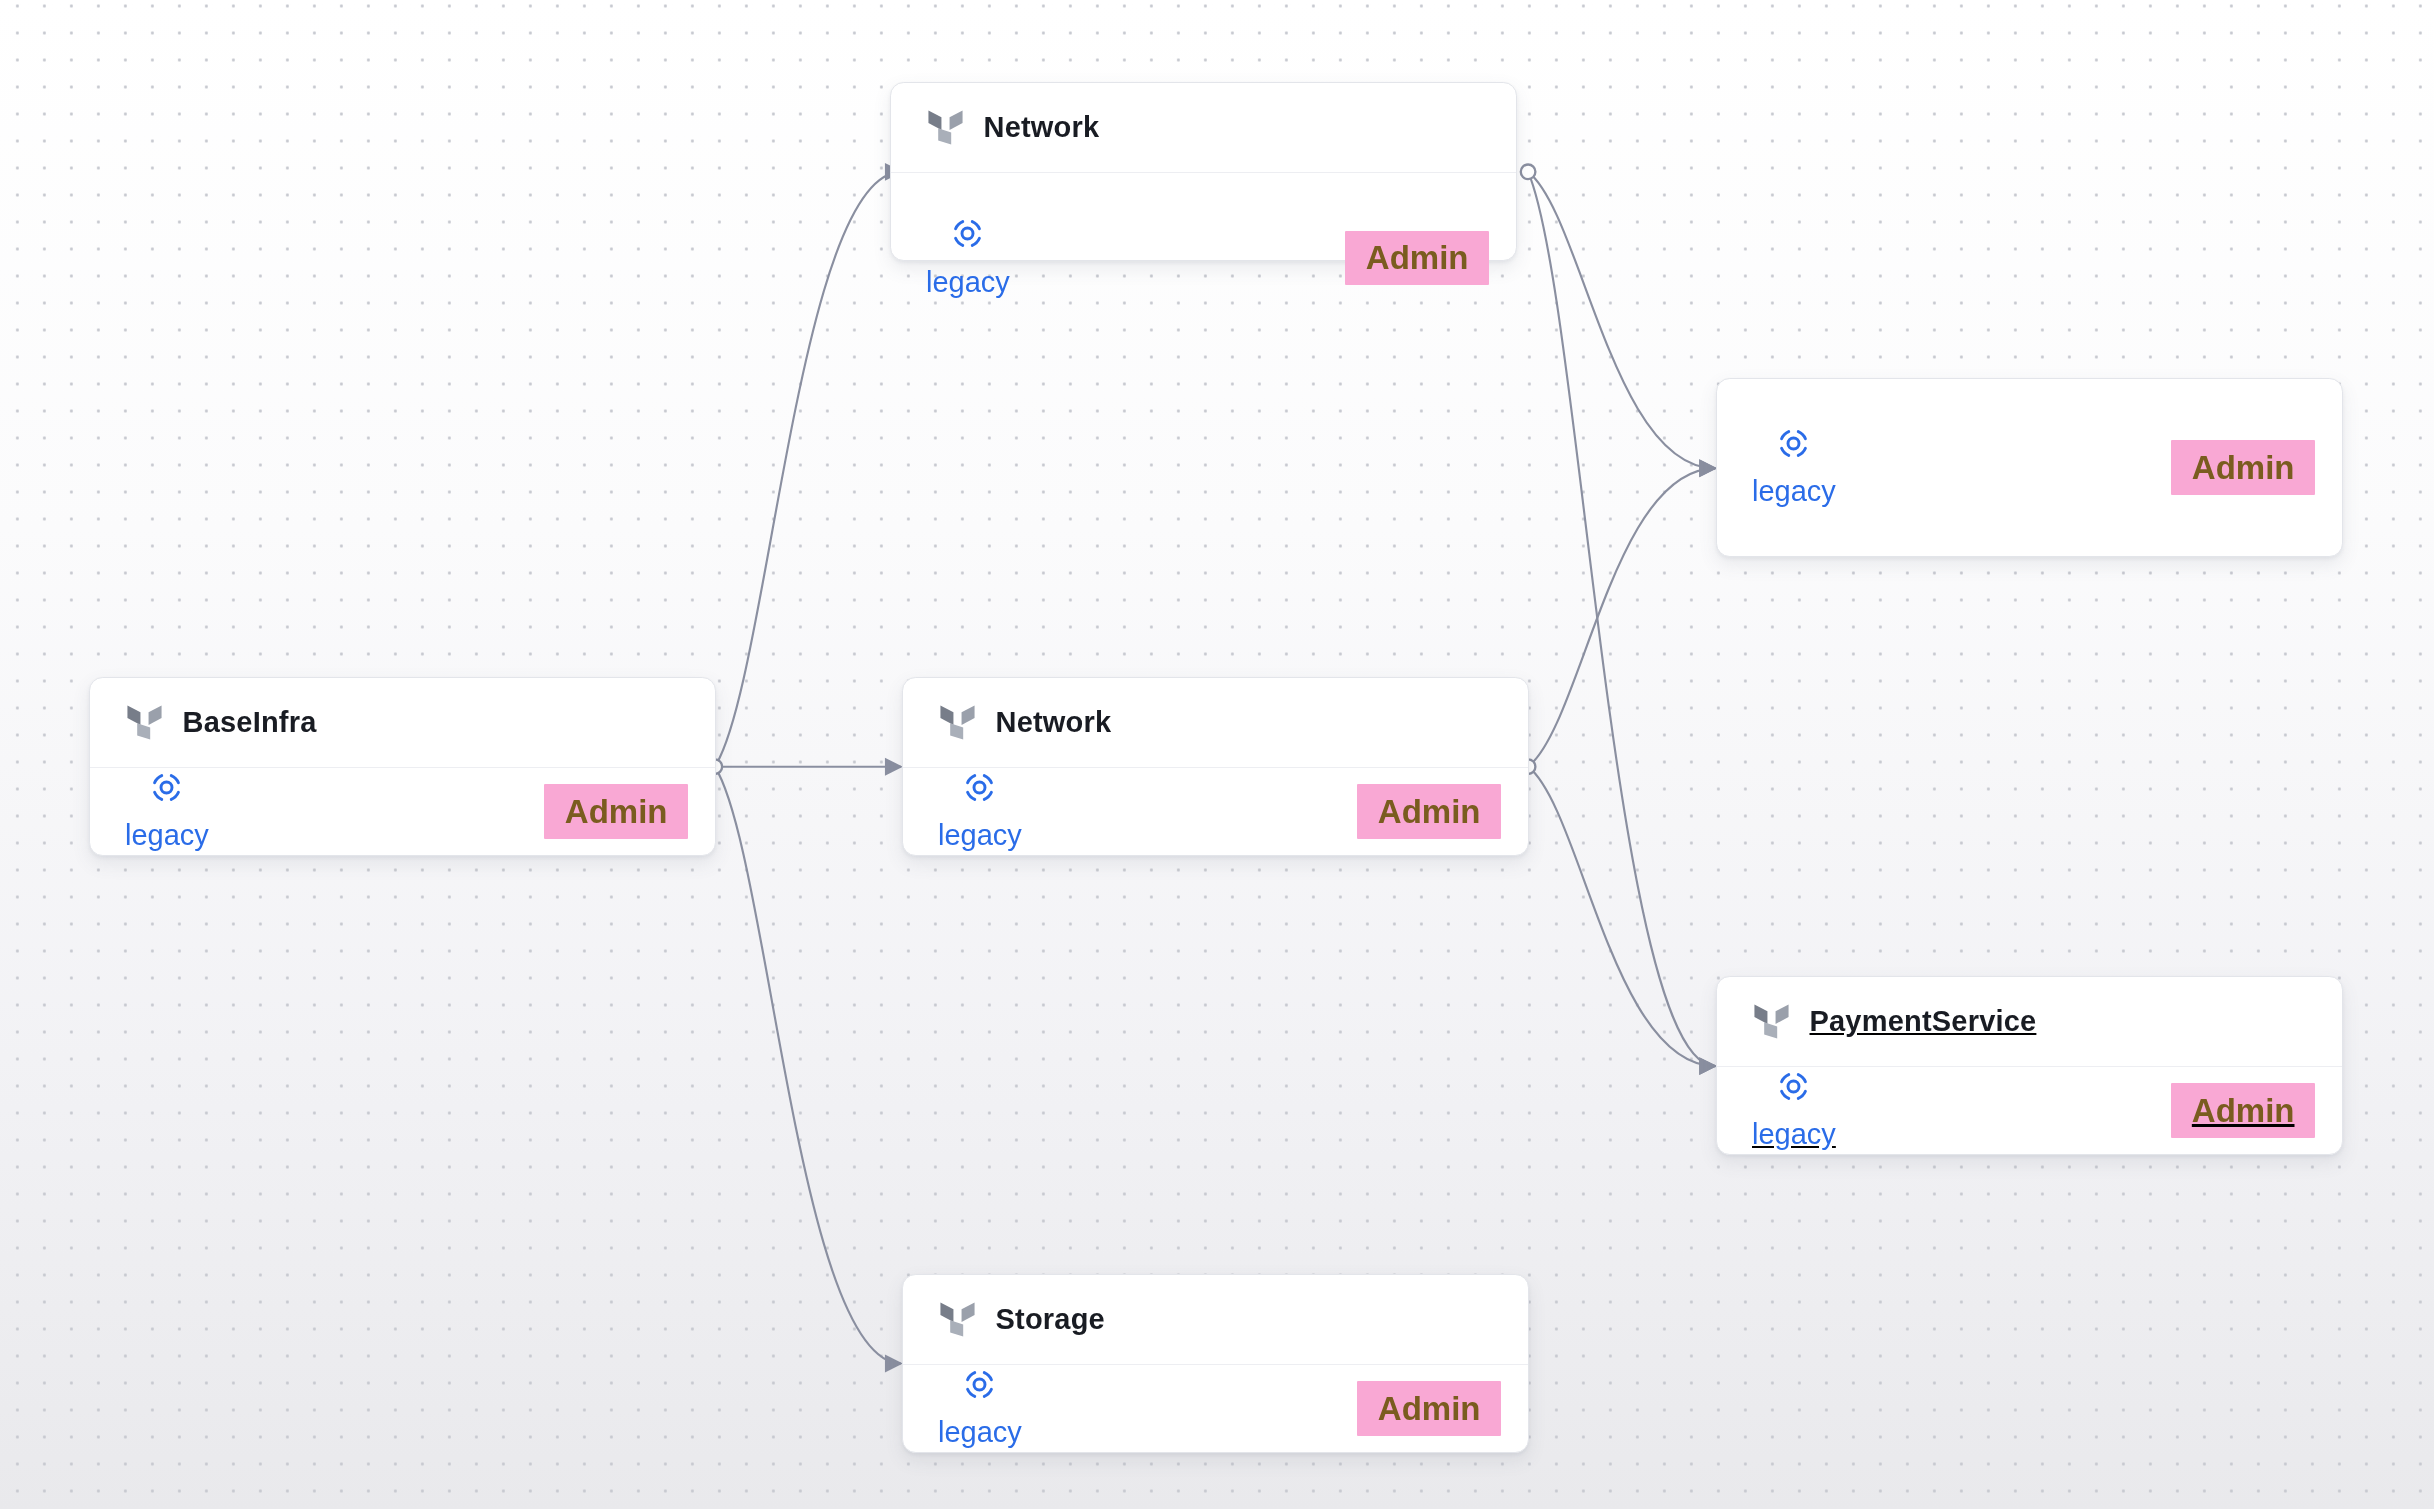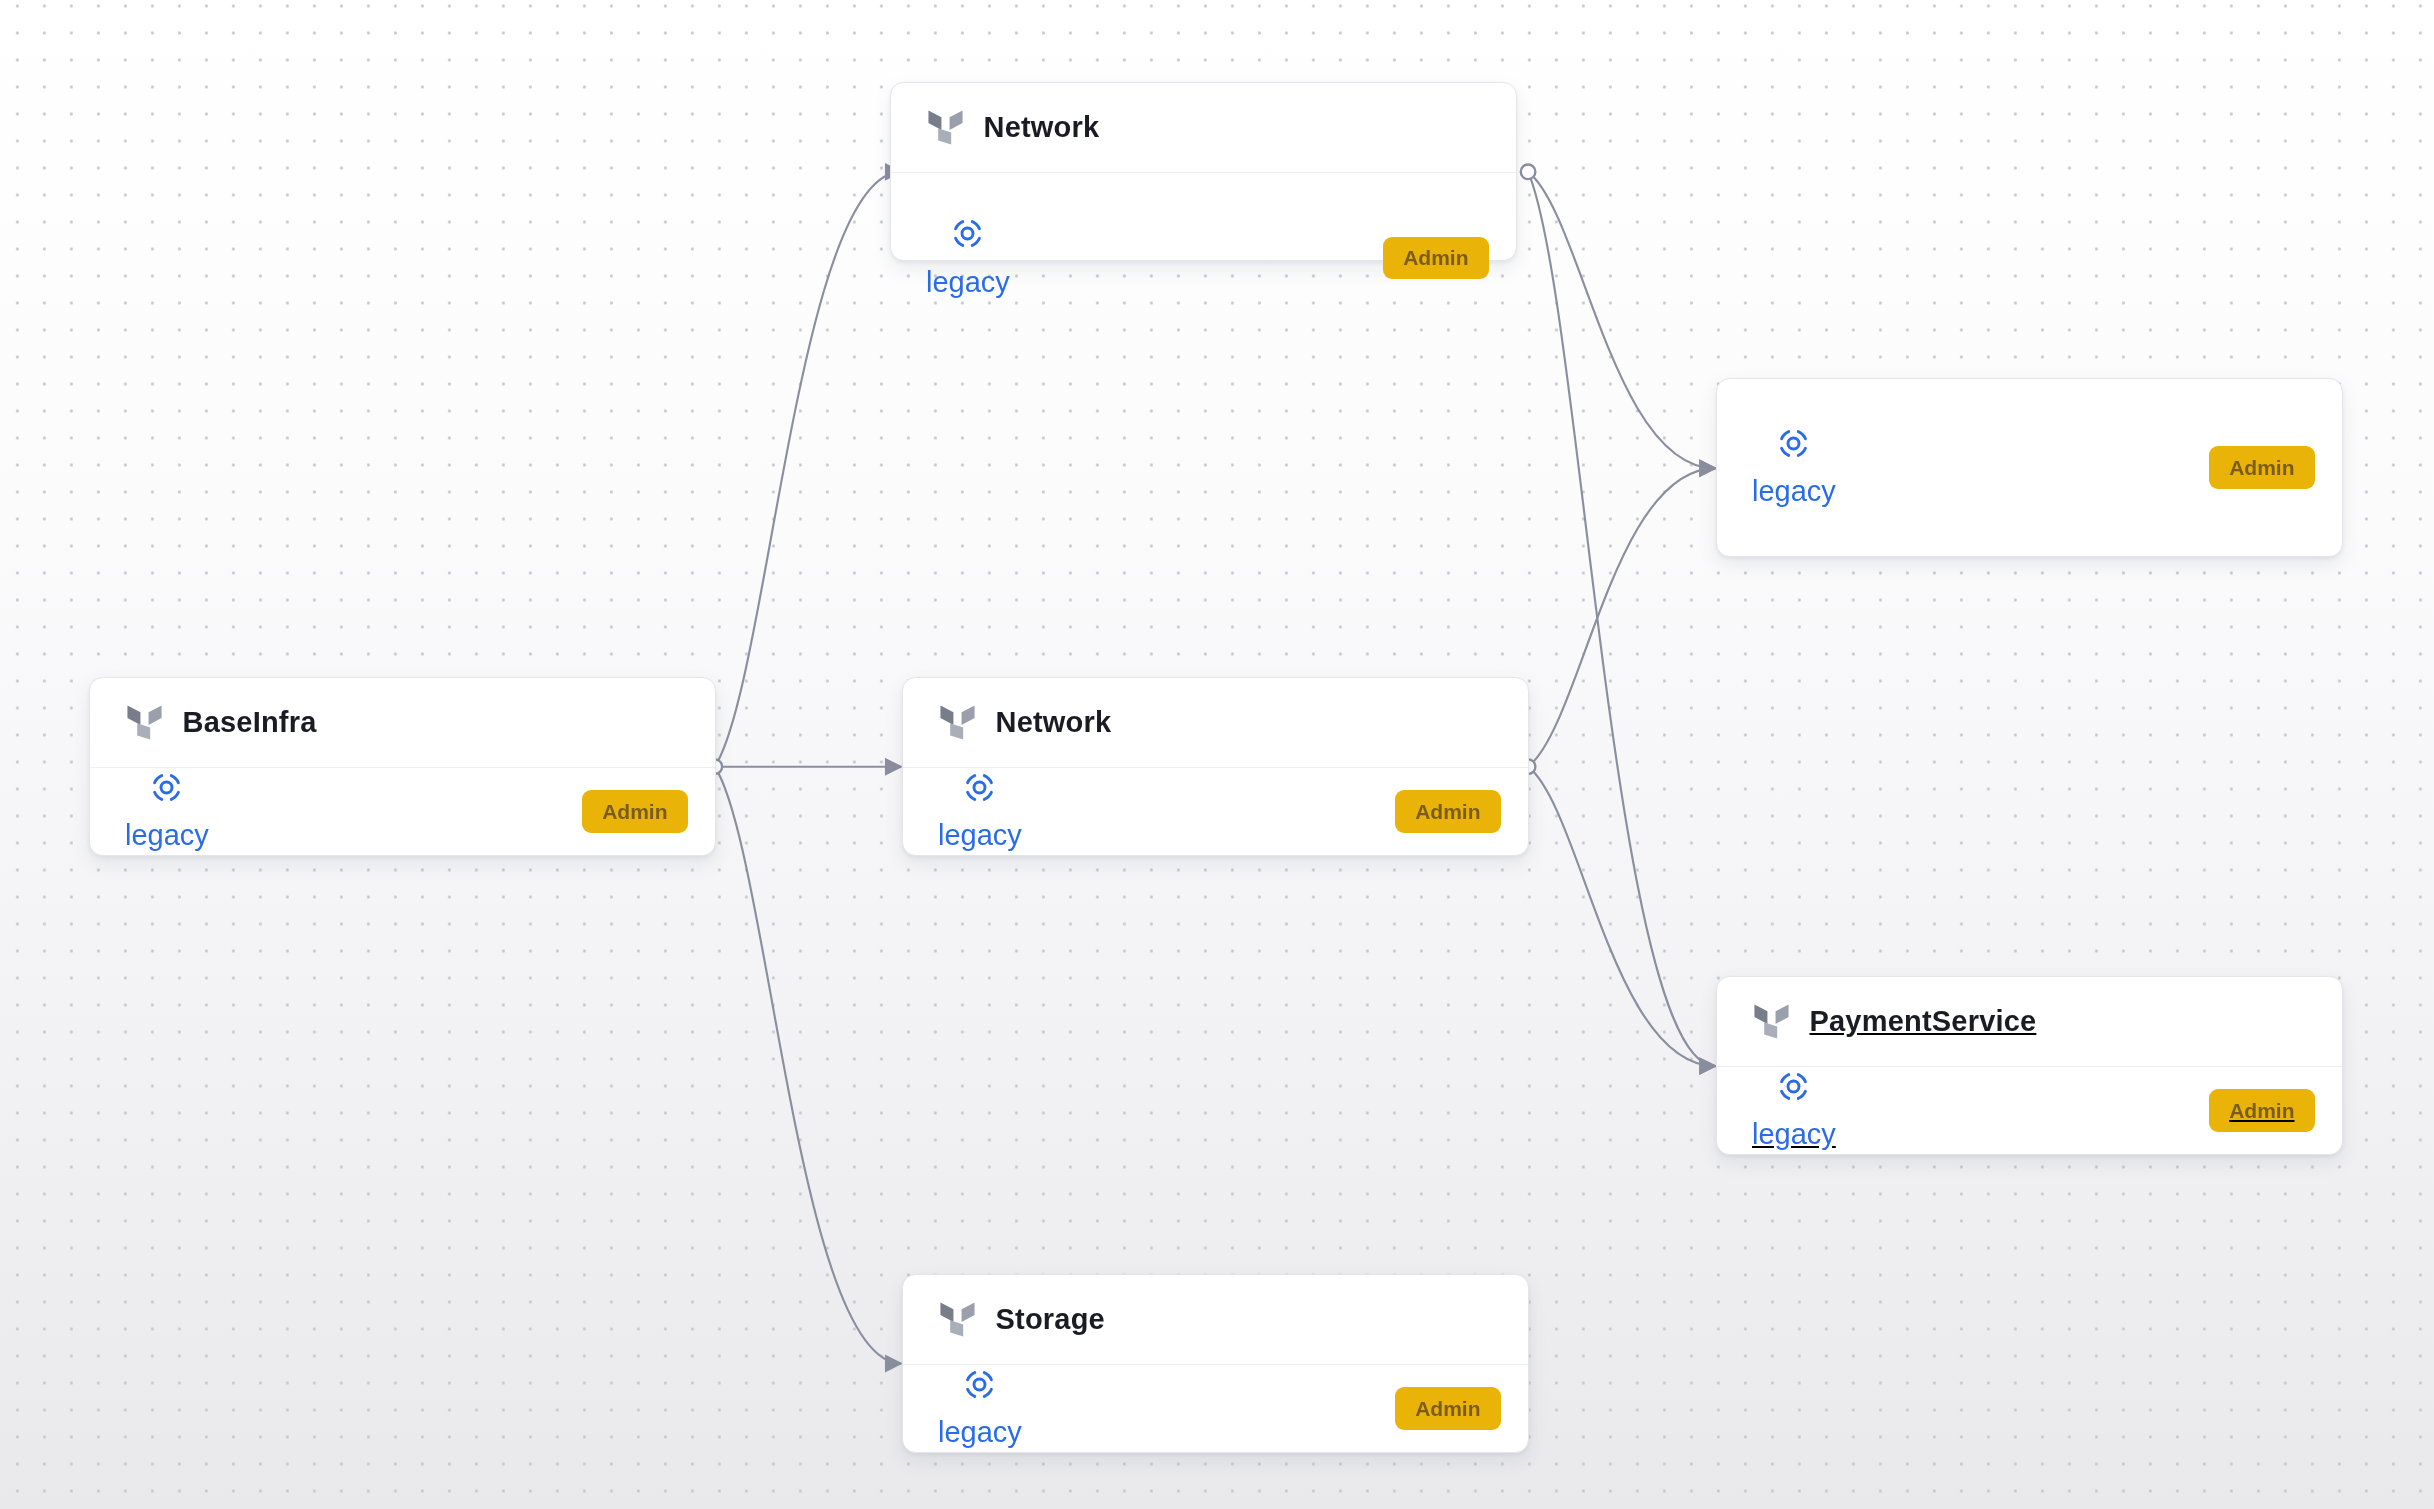--- a/index.html
+++ b/index.html
@@ -33,23 +33,23 @@
     border-bottom:1.5px solid #edeef2;
   }
   .node-title{font-size:29px;font-weight:700;color:#191c23;letter-spacing:0.2px;white-space:nowrap;}
   .node-body{
     flex:1 1 auto;display:flex;align-items:center;
     padding:0 27px 0 35px;box-sizing:border-box;
   }
   .project-link{display:flex;align-items:center;gap:15.6px;cursor:pointer;flex-direction:column;}
   .project-name{font-size:29px;font-weight:500;color:#2a6ce8;white-space:nowrap;}
   .badge{
-    margin-left:auto;background:#eab308;color:#7a5c1f;
-    font-size:21px;font-weight:700;line-height:1;
-    padding:10.7px 20.5px;border-radius:9px;white-space:nowrap;
+    margin-left:auto;background:#f9a8d4;color:#7a5c1f;
+    font-size:33px;font-weight:700;line-height:1;
+    padding:10.7px 20.5px;border-radius:1px;white-space:nowrap;
   }
   .icon-wrap{display:inline-flex;flex:0 0 auto;}
 </style>
 </head>
 <body>
 
 <div class="canvas">
   <svg id="edges-svg" class="edges" viewBox="0 0 2496 1548" width="2434" height="1510">
     <defs>
       <marker id="arrow" viewBox="0 0 12 12" refX="10" refY="6" markerWidth="22" markerHeight="22" markerUnits="userSpaceOnUse" orient="auto-start-reverse">

